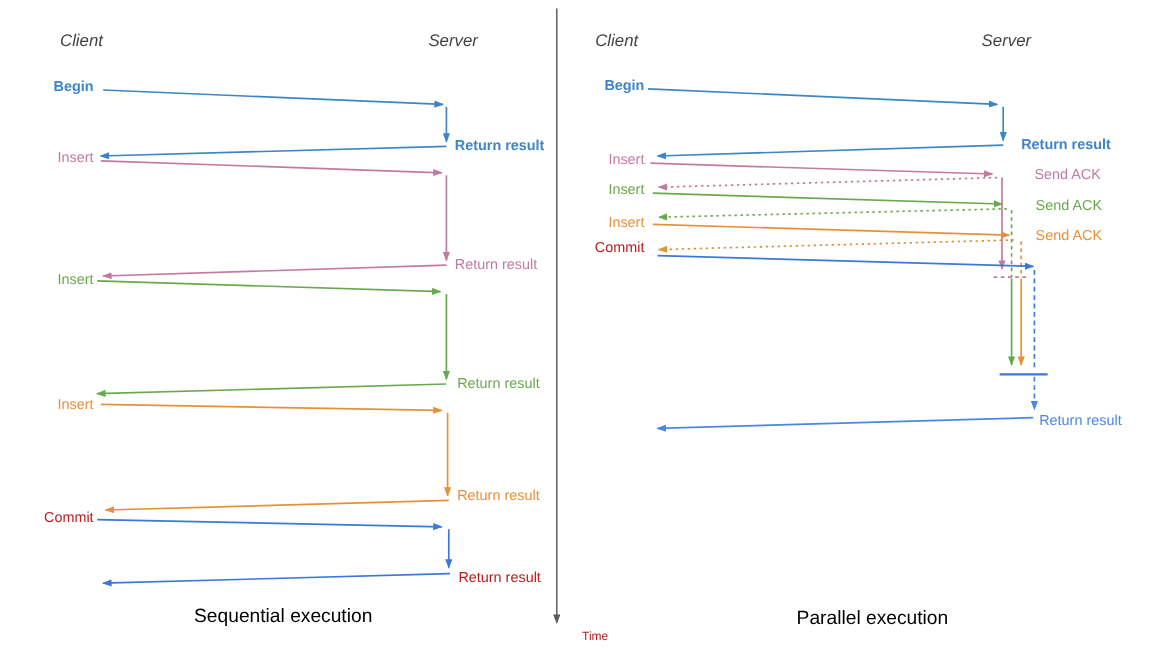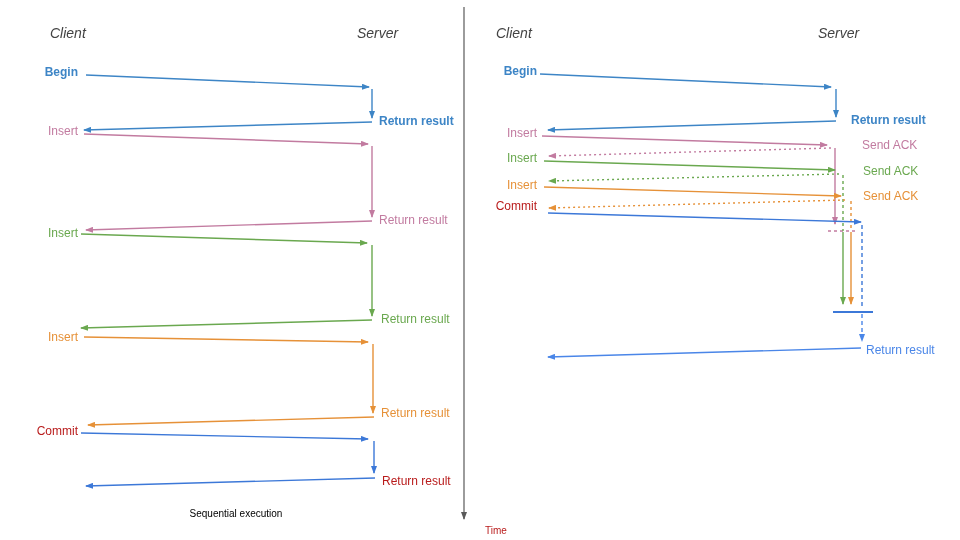--- a/index.html
+++ b/index.html
@@ -14,21 +14,21 @@
   .s-orange{stroke:#e69138;}
   .s-commit{stroke:#3c78d8;}
   .s-return{stroke:#4a86e8;}
   .s-gray{stroke:#595959;stroke-width:1.2;}
   .dotted{stroke-dasharray:2,3;}
   .dashed{stroke-dasharray:3,3;}
   .dashed-lg{stroke-dasharray:4,3;}
   .bar{stroke-width:2;}
   .lbl{position:absolute;font-size:12px;line-height:14px;white-space:nowrap;}
   .hdr{position:absolute;font-size:14px;line-height:15px;font-style:italic;color:#434343;white-space:nowrap;}
-  .title{position:absolute;font-size:10px;line-height:16px;color:#000000;width:300px;text-align:center;white-space:nowrap;}
+  .title{position:absolute;font-size:16px;line-height:16px;color:#000000;width:300px;text-align:center;white-space:nowrap;}
   .op-l{left:8px;width:70px;text-align:right;}
   .op-r{left:460px;width:77px;text-align:right;}
   .c-blue1{color:#3d85c6;font-weight:bold;}
   .c-pink{color:#c27ba0;}
   .c-green{color:#6aa84f;}
   .c-orange{color:#e69138;}
   .c-commit{color:#b91c1c;}
   .c-return{color:#4a86e8;}
   .time-lbl{position:absolute;font-size:10px;color:#b91c1c;white-space:nowrap;margin-left:36px;}
 </style>
@@ -147,16 +147,17 @@
   <div class="lbl op-r c-green" style="top:151px;">Insert</div>
   <div class="lbl op-r c-orange" style="top:178px;">Insert</div>
   <div class="lbl op-r c-commit" style="top:199px;">Commit</div>
 
   <div class="lbl c-blue1" style="left:851px;top:113px;">Return result</div>
   <div class="lbl c-pink" style="left:862px;top:138px;">Send ACK</div>
   <div class="lbl c-green" style="left:863px;top:164px;">Send ACK</div>
   <div class="lbl c-orange" style="left:863px;top:189px;">Send ACK</div>
   <div class="lbl c-return" style="left:866px;top:343px;">Return result</div>
 
+  <div class="title" style="left:577px;top:508px;">Parallel execution</div>
 
   <div class="time-lbl" style="left:449px;top:525px;">Time</div>
 
 </div>
 
 </body></html>

